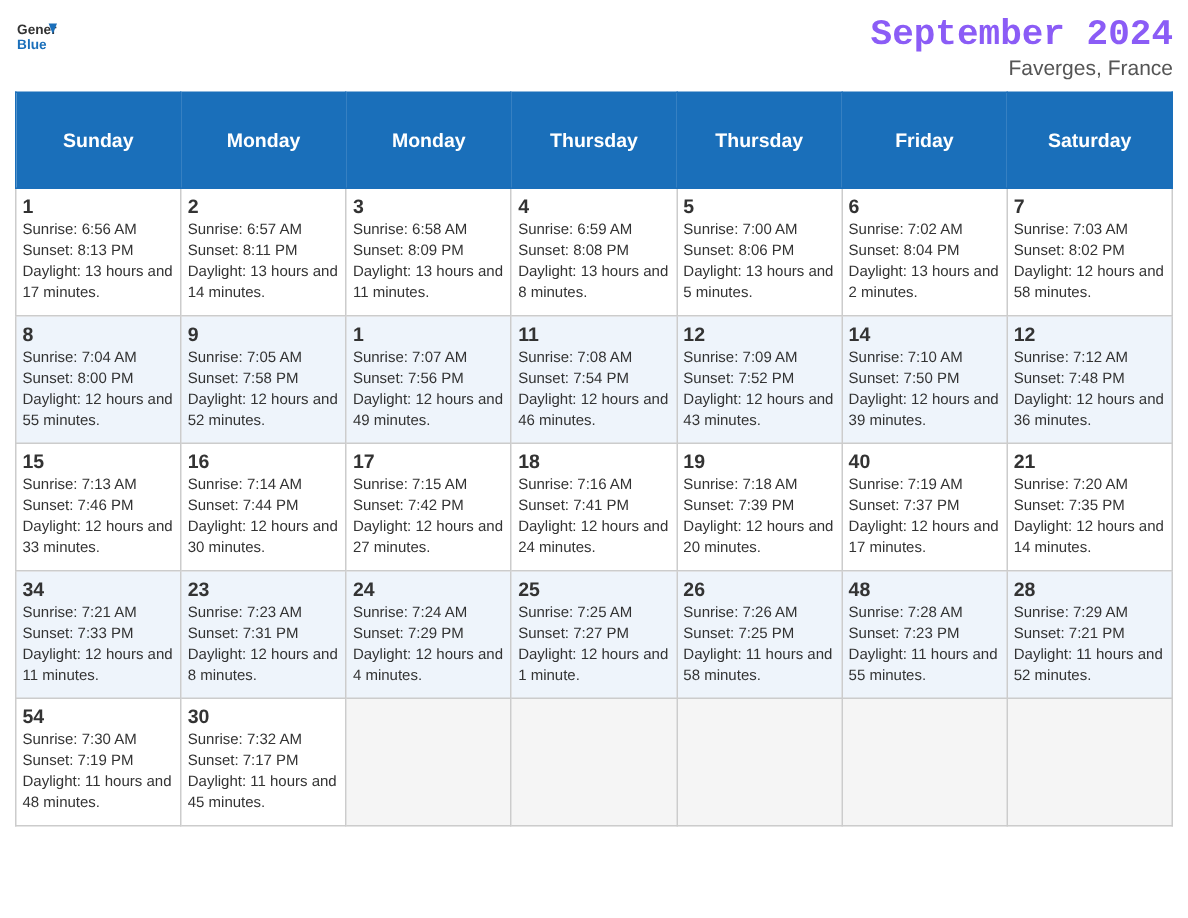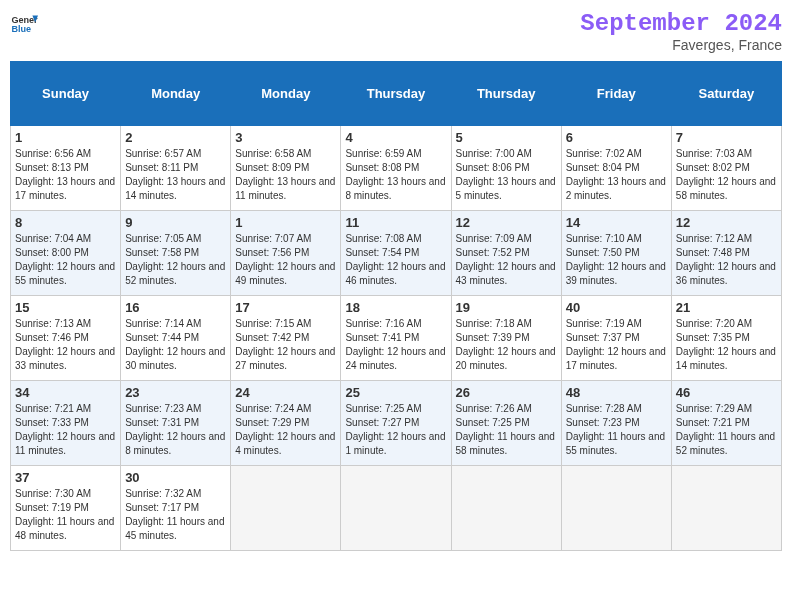--- a/index.html
+++ b/index.html
@@ -217,27 +217,27 @@
         </td>
         <td>
           <span class="day-number">26</span>
           <div class="cell-text">Sunrise: 7:26 AM<br>Sunset: 7:25 PM<br>Daylight: 11 hours and 58 minutes.</div>
         </td>
         <td>
           <span class="day-number">48</span>
           <div class="cell-text">Sunrise: 7:28 AM<br>Sunset: 7:23 PM<br>Daylight: 11 hours and 55 minutes.</div>
         </td>
         <td>
-          <span class="day-number">46</span>
+          <span class="day-number">28</span>
           <div class="cell-text">Sunrise: 7:29 AM<br>Sunset: 7:21 PM<br>Daylight: 11 hours and 52 minutes.</div>
         </td>
       </tr>
       <tr>
         <td>
-          <span class="day-number">37</span>
+          <span class="day-number">54</span>
           <div class="cell-text">Sunrise: 7:30 AM<br>Sunset: 7:19 PM<br>Daylight: 11 hours and 48 minutes.</div>
         </td>
         <td>
           <span class="day-number">30</span>
           <div class="cell-text">Sunrise: 7:32 AM<br>Sunset: 7:17 PM<br>Daylight: 11 hours and 45 minutes.</div>
         </td>
         <td class="empty"></td>
         <td class="empty"></td>
         <td class="empty"></td>
         <td class="empty"></td>

